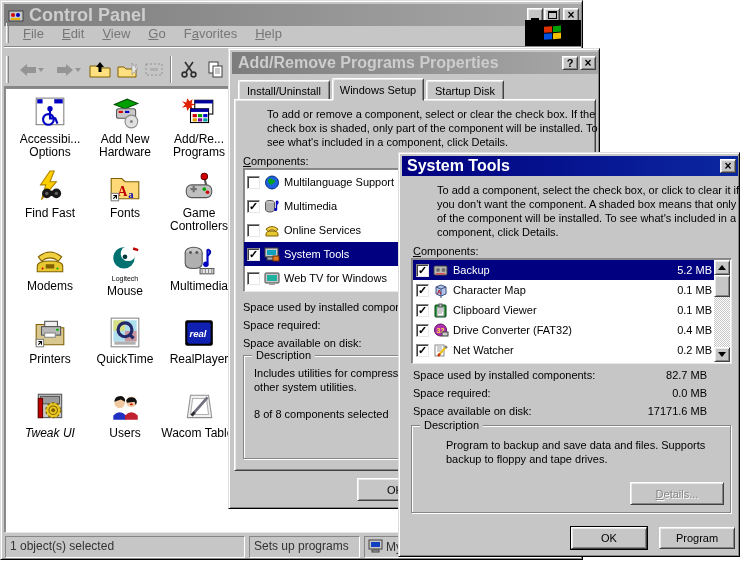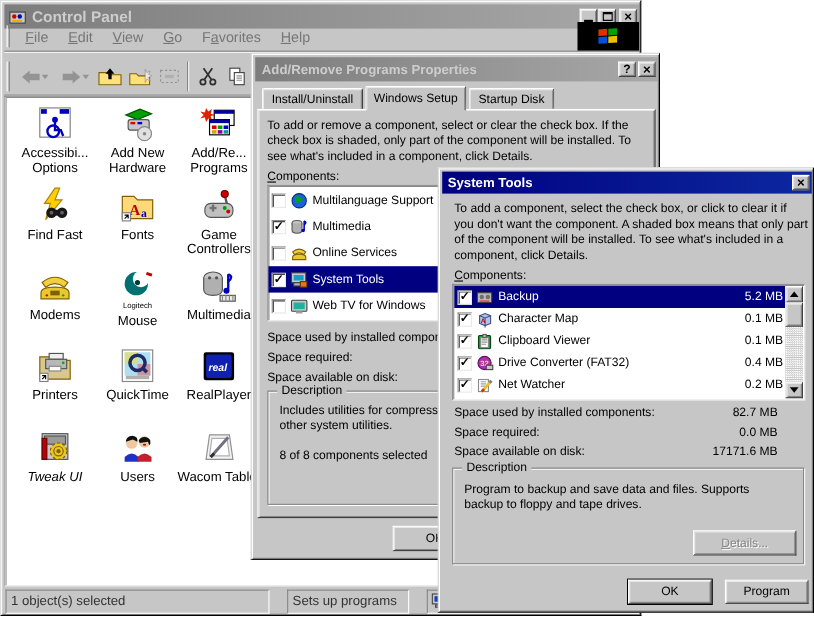--- a/index.html
+++ b/index.html
@@ -7,22 +7,22 @@
     font-family:"Liberation Sans", sans-serif; font-size:11px; color:#000; }
   .abs { position:absolute; }
   .stage { position:relative; width:740px; height:563px; background:#fff; }
 
   
   .w98 { background:#c6c6c6; border:1px solid; border-color:#dedede #000 #000 #dedede;
          box-shadow: inset 1px 1px 0 #fff, inset -1px -1px 0 #868686; }
   .titlebar { display:flex; align-items:center; padding:0 2px 0 3px; }
   .tb-inactive { background:linear-gradient(90deg,#7d7d7d,#a8a8a8); color:#cdcdcd; }
   .tb-active   { background:linear-gradient(90deg,#000080,#0c28a0); color:#fff; }
-  .tb-text { font-weight:bold; font-size:12px; white-space:nowrap; overflow:hidden; }
-  .tb-text-big { font-weight:bold; font-size:14px;text-align:center; }
+  .tb-text { font-weight:bold; font-size:16px; white-space:nowrap; overflow:hidden; }
+  .tb-text-big { font-weight:bold; font-size:18px;text-align:center; }
   .cbtn { width:16px; height:14px; background:#c6c6c6; border:1px solid; border-color:#fff #404040 #404040 #fff;
           box-shadow: inset 1px 1px 0 #e8e8e8, inset -1px -1px 0 #868686;
           display:flex; align-items:center; justify-content:center; margin-left:1px;
           font-weight:bold; font-size:11px; line-height:10px; color:#000; flex:none; }
   .glyph-min { width:8px; height:2px; background:#000; margin-top:7px; }
   .glyph-max { width:9px; height:8px; border:1px solid #000; border-top-width:2px; }
   .glyph-x { font-size:12px; font-weight:bold; margin-top:-1px; }
   .vsep { width:2px; align-self:stretch; border-left:1px solid #868686; border-right:1px solid #fff; margin:3px 3px; }
   .grip { width:3px; align-self:stretch; border-left:1px solid #fff; border-right:1px solid #868686; margin:3px 5px 3px 2px; }
 
@@ -78,21 +78,21 @@
             border:1px solid; border-color:#fff #404040 #404040 #fff;
             box-shadow: inset 1px 1px 0 #e8e8e8, inset -1px -1px 0 #868686;
             display:flex; align-items:center; justify-content:center; }
   .sb-thumb { position:absolute; left:0; width:16px; background:#c6c6c6;
             border:1px solid; border-color:#fff #404040 #404040 #fff;
             box-shadow: inset 1px 1px 0 #e8e8e8, inset -1px -1px 0 #868686; }
   .tri-up { width:0; height:0; border-left:4px solid transparent; border-right:4px solid transparent; border-bottom:5px solid #000; }
   .tri-dn { width:0; height:0; border-left:4px solid transparent; border-right:4px solid transparent; border-top:5px solid #000; }
 
   .statusbar { display:flex; }
-  .instr { line-height:14px; }
+  .instr { line-height:14px;margin-left:24px; }
 </style>
 </head>
 <body>
 
 <div class="stage">
 
   <div class="abs w98" style="left:0;top:0;width:583px;height:560px;z-index:1;">
 
     <div class="abs titlebar tb-inactive" style="left:3px;top:3px;width:577px;height:22px;">
       <span class="abs" style="left:4px;top:3px;width:16px;height:16px;">
@@ -355,21 +355,21 @@
         <div class="cpicon"><svg width="34" height="34" viewBox="0 0 32 32">
               <path d="M8 5 h17 l3 21 H5 z" fill="#f2f2f2" stroke="#909090"></path>
               <path d="M10 8 h13 l2 15 H8 z" fill="#fff" stroke="#b0b0b0"></path>
               <line x1="9" y1="24" x2="24" y2="7" stroke="#70707e" stroke-width="2.5"></line>
               <line x1="9" y1="24" x2="12" y2="21" stroke="#303030" stroke-width="2.5"></line>
             </svg></div>
         <div class="cplabel">Wacom Tablet</div>
       </div>
     </div>
 
-    <div class="abs statusbar" style="left:3px;top:532px;width:577px;height:25px;padding-top:3px;gap:16px;">
+    <div class="abs statusbar" style="left:3px;top:532px;width:577px;height:25px;padding-top:3px;gap:4px;">
       <div class="pane" style="margin-left:1px;width:240px;padding:2px 4px;color:#333;font-size:12px;">1 object(s) selected</div>
       <div class="pane" style="width:111px;padding:2px 4px;color:#333;font-size:12px;">Sets up programs</div>
       <div class="pane" style="flex:1;padding:1px 3px;color:#333;font-size:12px;display:flex;align-items:center;gap:3px;overflow:hidden;">
         <span><svg width="15" height="14" viewBox="0 0 15 14">
               <rect x="1" y="1" width="13" height="9" fill="#c8c8c8" stroke="#404040"></rect>
               <rect x="3" y="3" width="9" height="5" fill="#1040c0"></rect>
               <rect x="4" y="11" width="7" height="2" fill="#b0b0b0" stroke="#404040"></rect>
             </svg></span>
         <span style="white-space:nowrap;">My Computer</span>
       </div>

